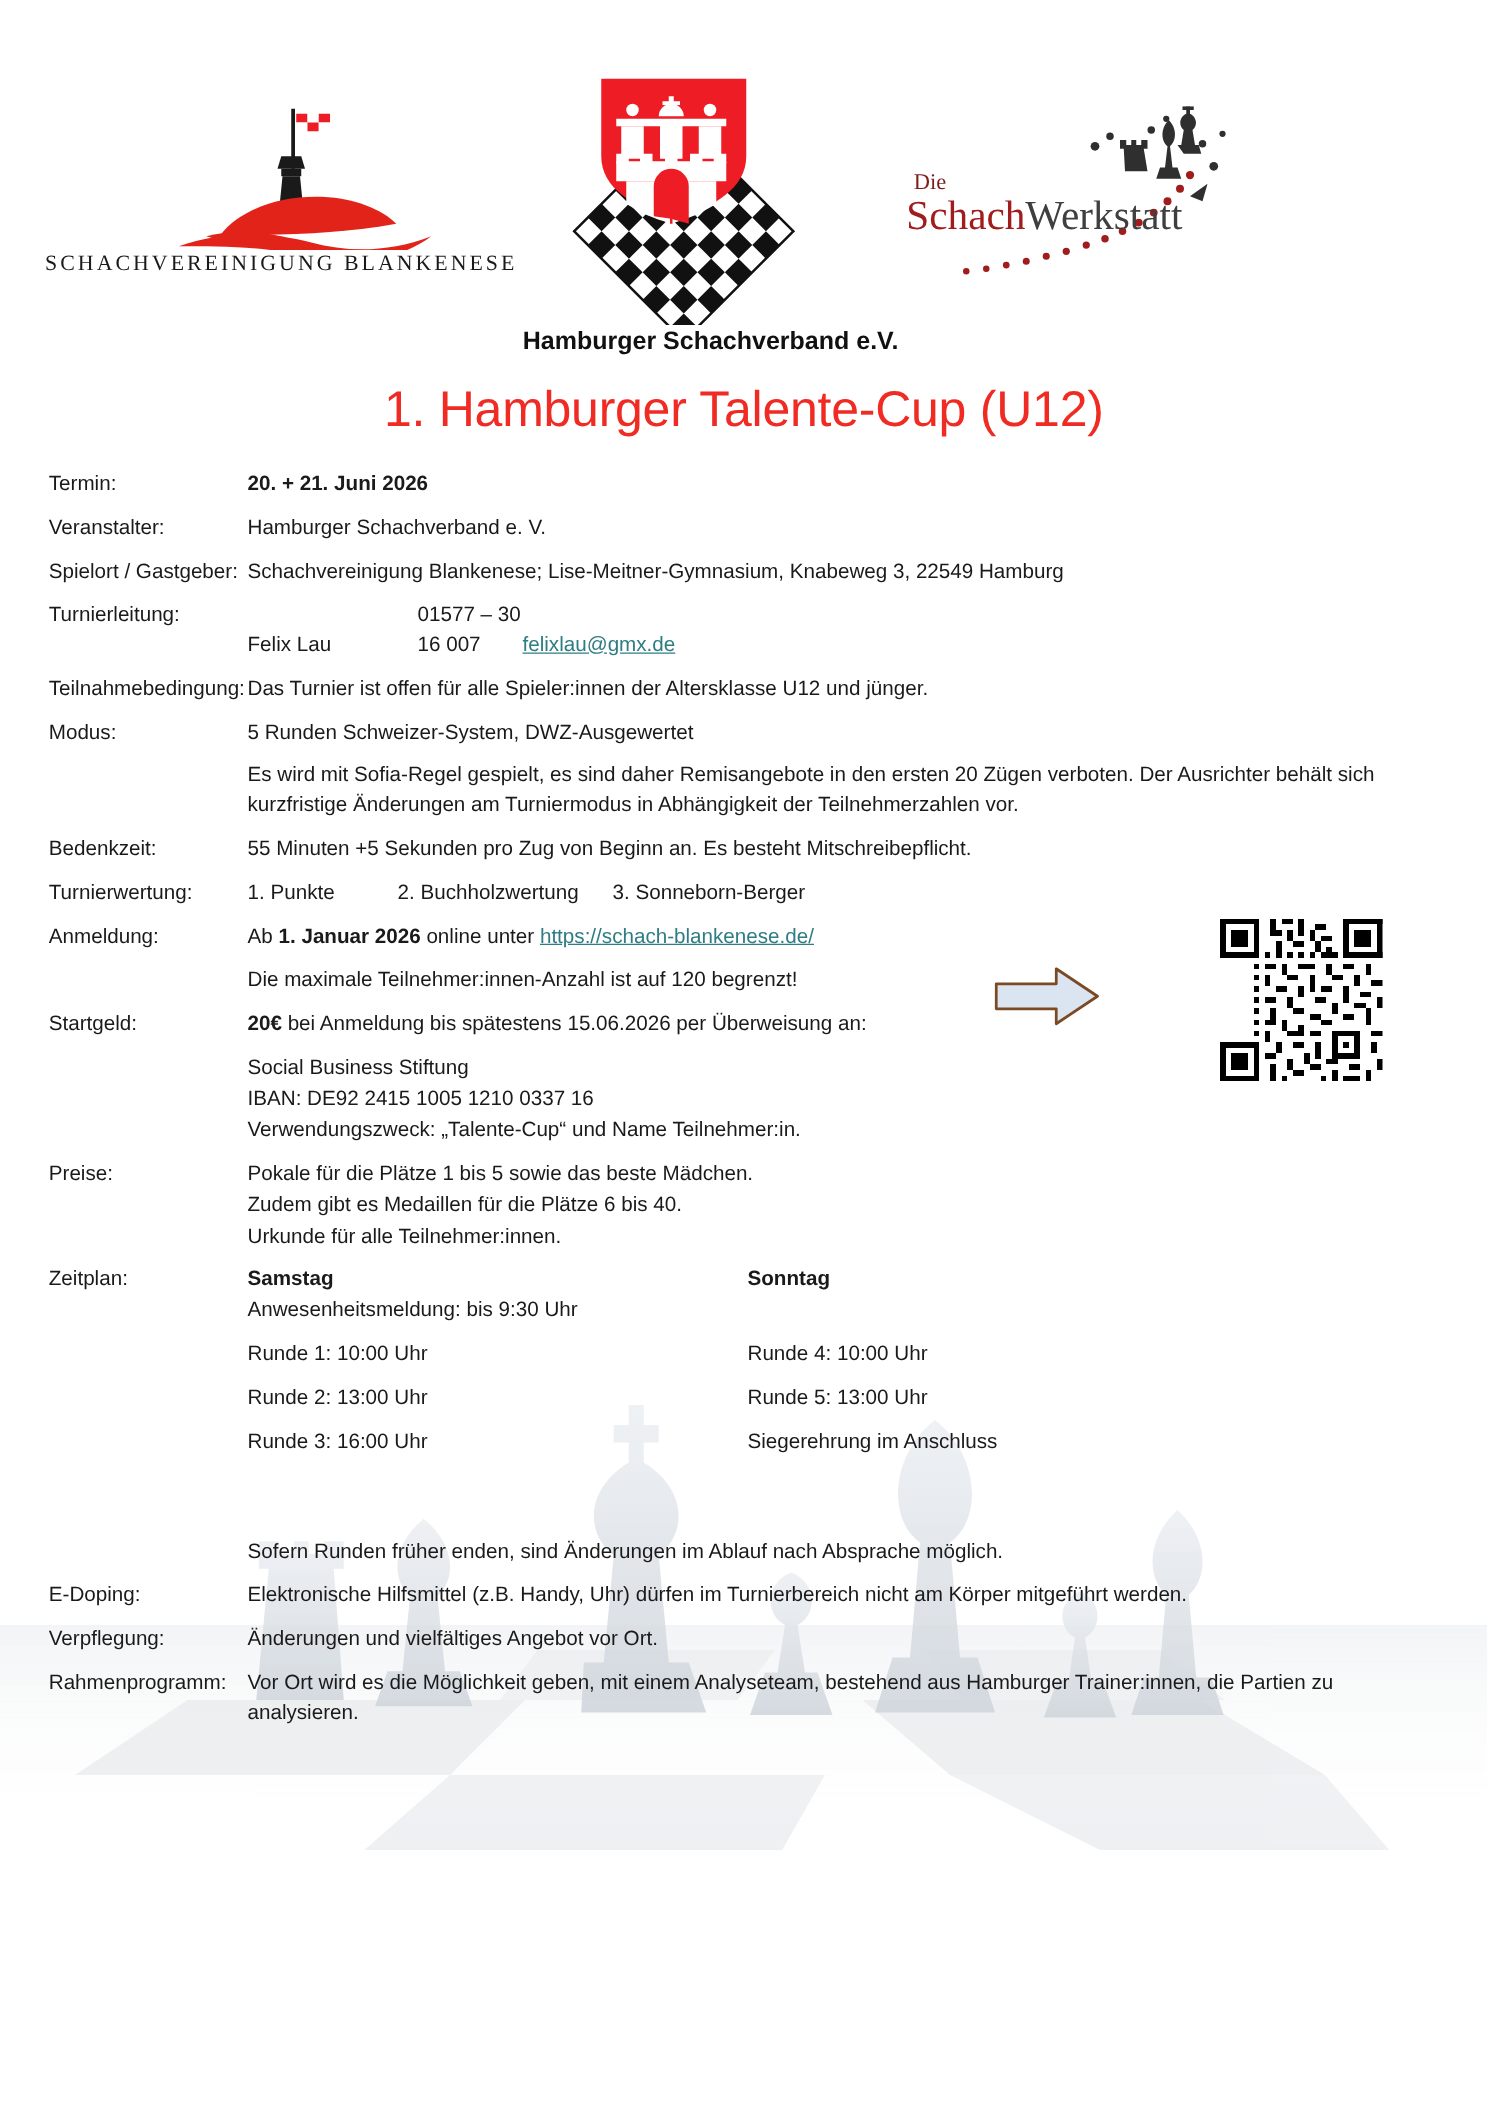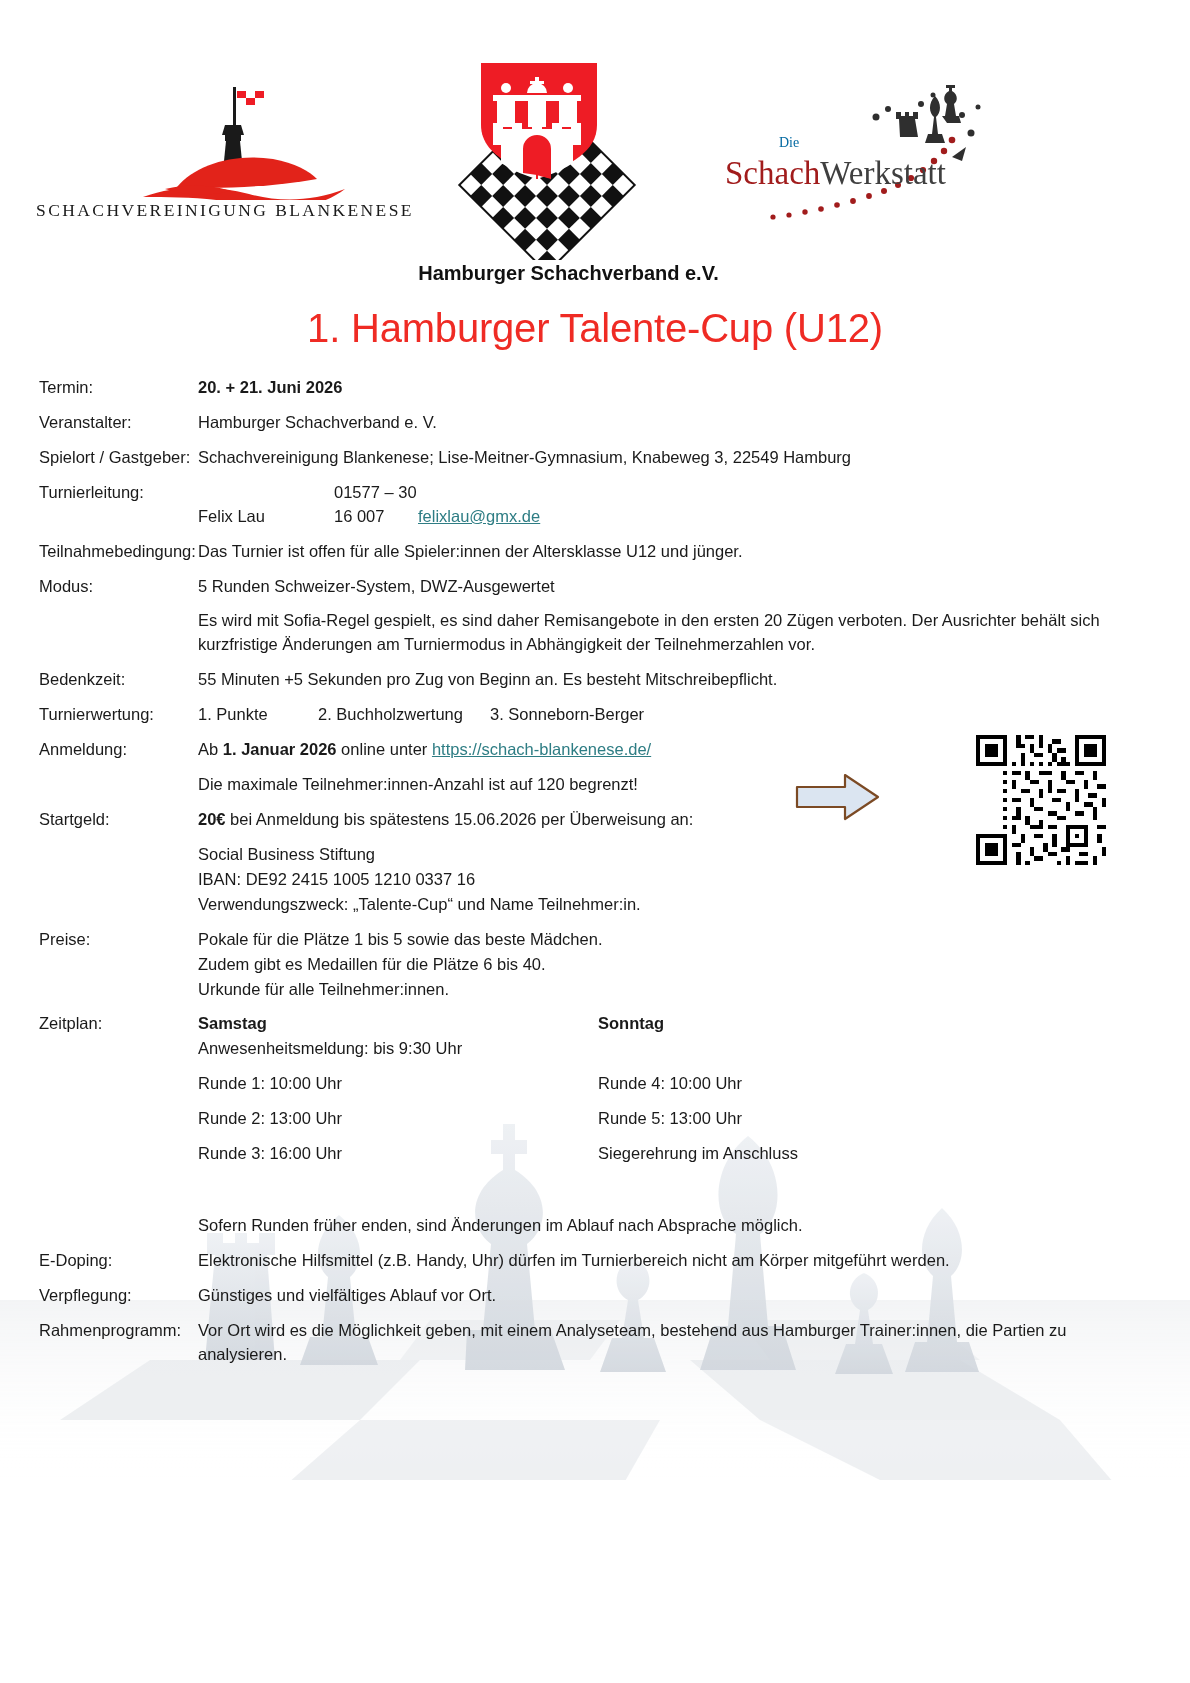--- a/index.html
+++ b/index.html
@@ -27,21 +27,21 @@
   .logo-blankenese .name {
     font-family:"Liberation Serif", serif;
     font-size:17.5px; letter-spacing:2.4px; color:#1a1a1a; white-space:nowrap;
   }
 
   .logo-hsv { position:absolute; left:455px; top:55px; width:185px; height:205px; }
 
   .logo-werkstatt { position:absolute; left:715px; top:85px; width:290px; height:135px; }
   .logo-werkstatt .die {
     position:absolute; left:16px; top:50px;
-    font-family:"Liberation Serif", serif; font-size:14px; color:#0369a1;margin-left:48px;
+    font-family:"Liberation Serif", serif; font-size:18px; color:#7f1d1d;
   }
   .logo-werkstatt .word {
     position:absolute; left:10px; top:70px;
     font-family:"Liberation Serif", serif; font-size:33px; white-space:nowrap;
   }
   .logo-werkstatt .word .red { color:#a11c1c; }
   .logo-werkstatt .word .grey { color:#3f3f3f; }
 
   
   #hsv-title {
@@ -367,32 +367,32 @@
           <p class="ln">Runde 3: 16:00 Uhr</p>
         </div>
         <div class="col-so">
           <p class="ln hd packed">Sonntag</p>
           <p class="ln spacer">&nbsp;</p>
           <p class="ln">Runde 4: 10:00 Uhr</p>
           <p class="ln">Runde 5: 13:00 Uhr</p>
           <p class="ln">Siegerehrung im Anschluss</p>
         </div>
       </div>
-      <p style="margin-top:48px">Sofern Runden früher enden, sind Änderungen im Ablauf nach Absprache möglich.</p>
+      <p style="margin-top:64px">Sofern Runden früher enden, sind Änderungen im Ablauf nach Absprache möglich.</p>
     </div>
   </div>
 
   <div class="row">
     <div class="label">E-Doping:</div>
     <div class="value wide">Elektronische Hilfsmittel (z.B. Handy, Uhr) dürfen im Turnierbereich nicht am Körper mitgeführt werden.</div>
   </div>
 
   <div class="row">
     <div class="label">Verpflegung:</div>
-    <div class="value">Günstiges und vielfältiges Ablauf vor Ort.</div>
+    <div class="value">Änderungen und vielfältiges Angebot vor Ort.</div>
   </div>
 
   <div class="row">
     <div class="label">Rahmenprogramm:</div>
     <div class="value wide">Vor Ort wird es die Möglichkeit geben, mit einem Analyseteam, bestehend aus Hamburger Trainer:innen, die Partien zu analysieren.</div>
   </div>
 
 </div>
 
 <div id="qr-block">

